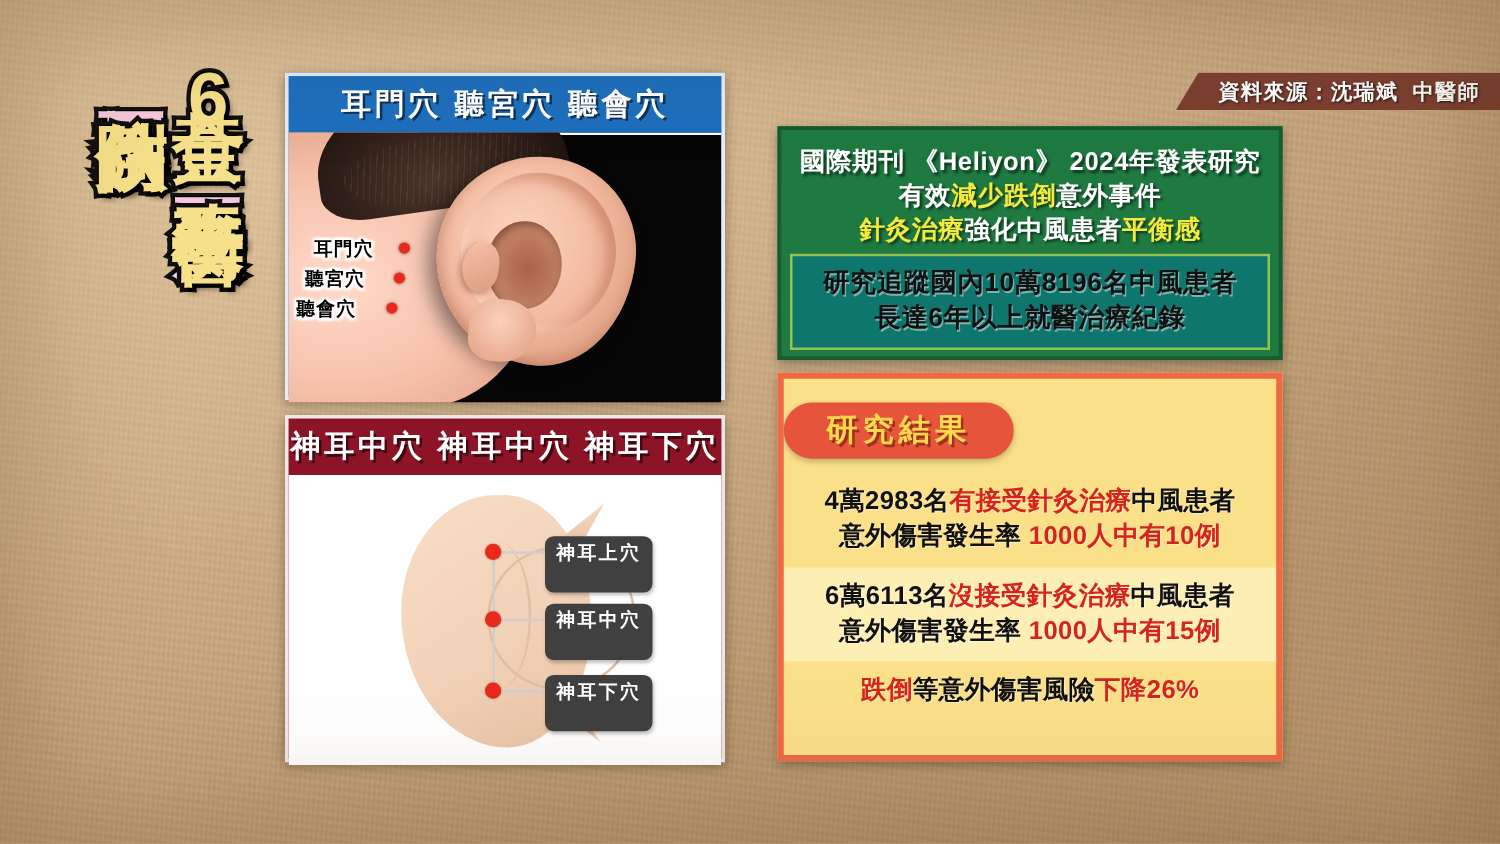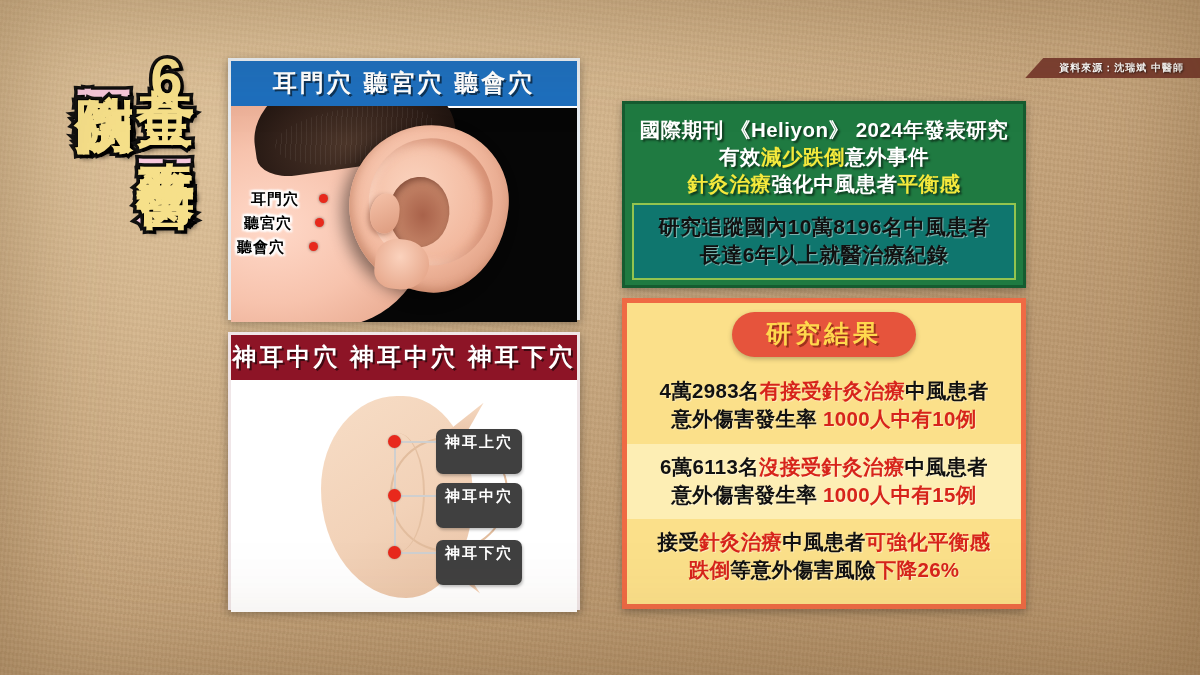--- a/index.html
+++ b/index.html
@@ -171,27 +171,28 @@
   .d-label{
     position:absolute; background:#404040; color:#fff;
     font-size:15px; font-weight:bold; letter-spacing:2px;
     padding:4px 9px 22px; border-radius:7px; white-space:nowrap;
     box-shadow:1px 2px 3px rgba(0,0,0,.25);
     text-align:center;
   }
 
   
   .source{
-    position:absolute; right:0; top:58px; height:20px;
+    position:absolute; right:0; top:58px; height:30px;
     background:#7b3f31; color:#fff;
-    font-size:10px; font-weight:bold; letter-spacing:1px;
+    font-size:17px; font-weight:bold; letter-spacing:1px;
     display:flex; align-items:center;
     padding:0 16px 0 34px;
     clip-path:polygon(18px 0, 100% 0, 100% 100%, 0 100%);
     text-shadow:1px 1px 2px rgba(0,0,0,.7);
+    font-family:Liberation Mono, monospace;
   }
 
   
   .green-box{
     position:absolute; left:622px; top:101px; width:404px; height:187px;
     background:#1f7a41; border:3px solid #155c30;
     box-shadow:0 3px 8px rgba(0,0,0,.3);
     padding:7px 7px 0;
   }
   .green-top{
@@ -211,21 +212,21 @@
     text-shadow:1px 1px 0 rgba(255,255,255,.45);
   }
 
   
   .yellow-box{
     position:absolute; left:622px; top:298px; width:404px; height:311px;
     background:#fbe08a; border:5px solid #ef6a44;
     box-shadow:0 3px 8px rgba(0,0,0,.3);
     overflow:hidden;
   }
-  .pill-wrap{ text-align:center; padding:9px 0 11px; }
+  .pill-wrap{ padding:19px 0 11px; }
   .pill{
     display:inline-block; background:#e6543c; color:#ffd84d;
     font-size:25px; font-weight:bold; letter-spacing:4px;
     padding:5px 34px 7px; border-radius:26px;
     text-shadow:2px 2px 0 rgba(120,30,10,.65);
     box-shadow:0 2px 5px rgba(0,0,0,.25);
   }
   .res-row{ padding:9px 6px 10px; text-align:center; }
   .res-row.alt{ background:#fdeeb4; }
   .res-row .ln{
@@ -320,18 +321,17 @@
   </div>
   <div class="res-row">
     <div class="ln"><span>4萬2983名</span><span class="hl">有接受針灸治療</span><span>中風患者</span></div>
     <div class="ln"><span>意外傷害發生率 </span><span class="hl">1000人中有10例</span></div>
   </div>
   <div class="res-row alt">
     <div class="ln"><span>6萬6113名</span><span class="hl">沒接受針灸治療</span><span>中風患者</span></div>
     <div class="ln"><span>意外傷害發生率 </span><span class="hl">1000人中有15例</span></div>
   </div>
   <div class="res-row">
-    <div class="ln"><span>接受</span><span class="hl">針灸治療</span><span>中風患者</span><span class="hl">可強化平衡感</span></div>
     <div class="ln"><span class="hl">跌倒</span><span>等意外傷害風險</span><span class="hl">下降26%</span></div>
   </div>
 </div>
 
 <div class="vignette"></div>
 
 </body></html>

